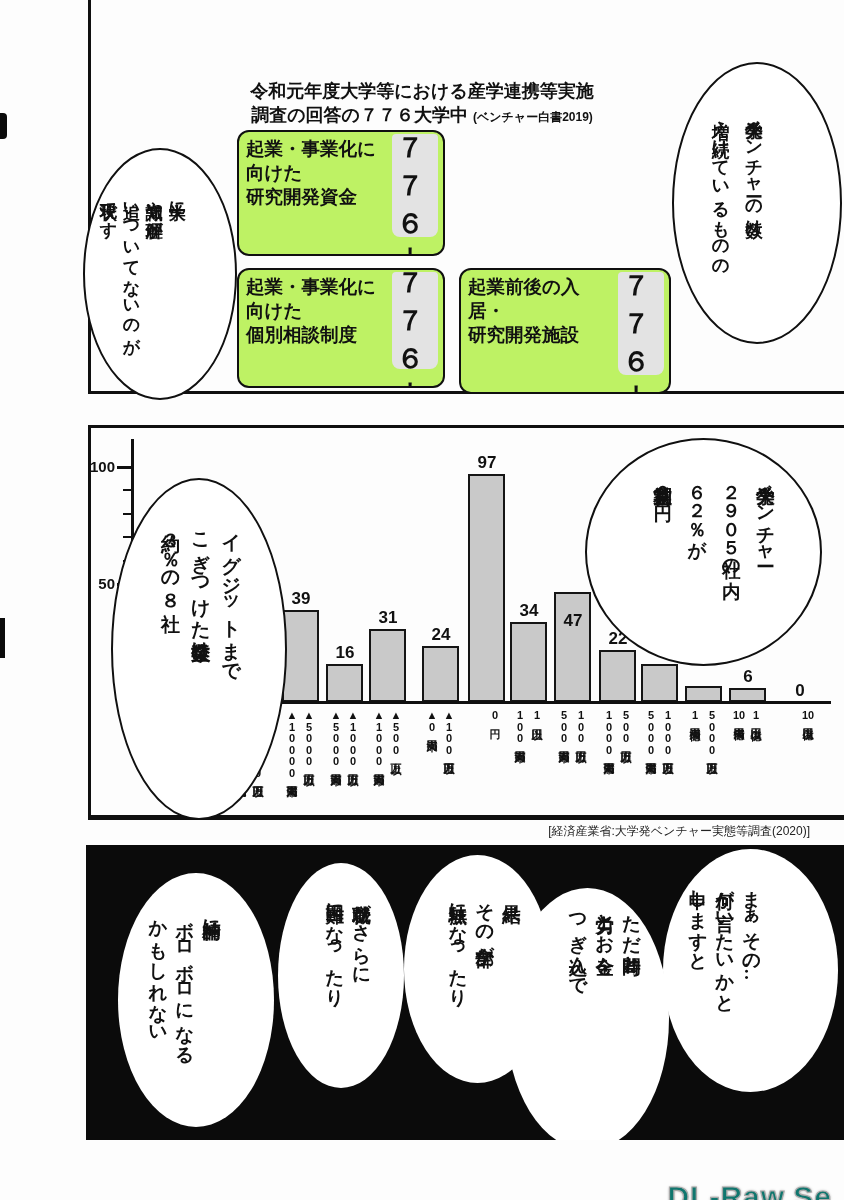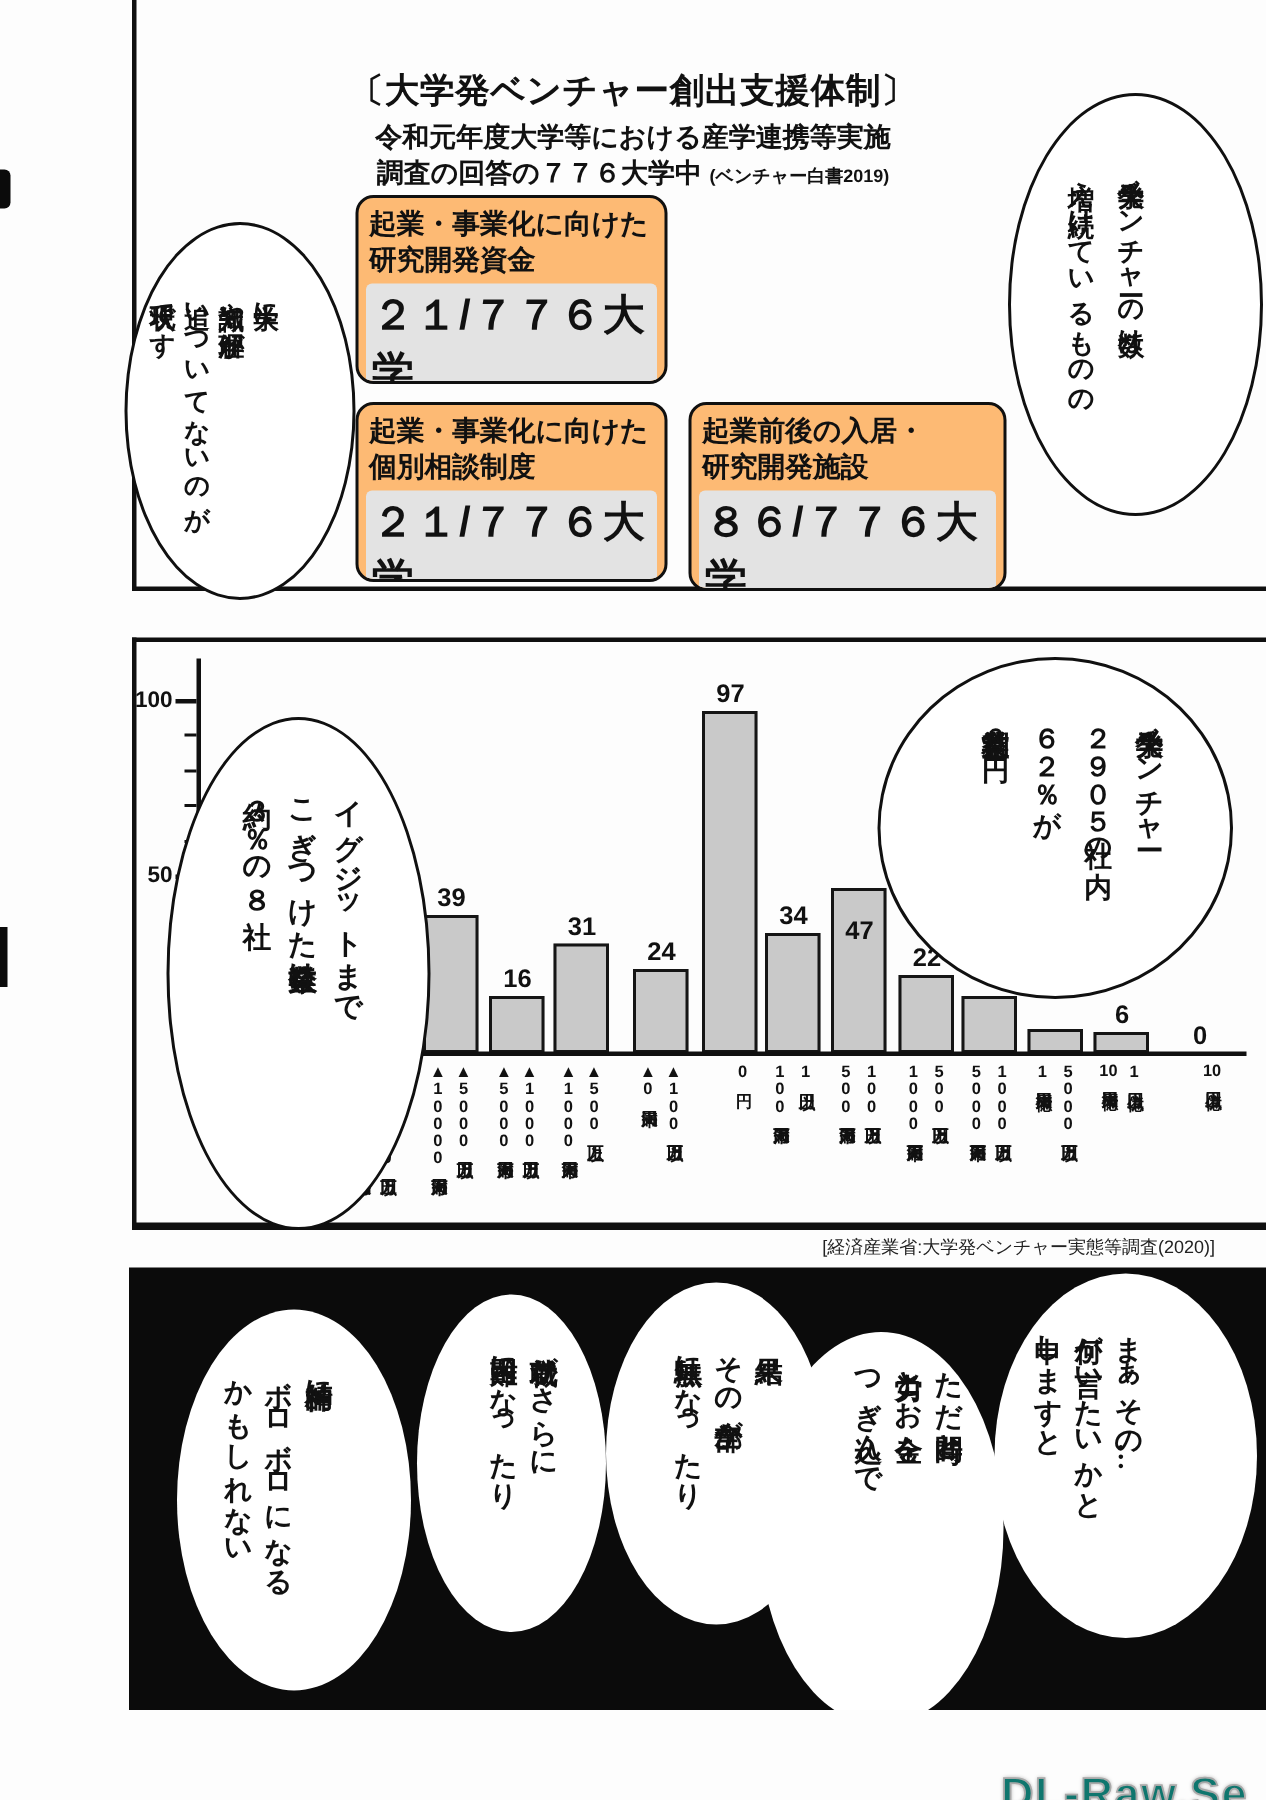--- a/index.html
+++ b/index.html
@@ -1,22 +1,22 @@
 <!DOCTYPE html>
 <html><head>
 <meta charset="utf-8">
 <style>
   html,body{margin:0;padding:0;background:#fff;}
   .page{position:relative;width:844px;height:1200px;background:#fdfdfd;overflow:hidden;
         font-family:"Liberation Sans","DejaVu Sans",sans-serif;color:#111;}
   
   .line{position:absolute;background:#101010;z-index:2;}
   
-  .statbox{position:absolute;border:2.5px solid #101010;border-radius:12px;background:#fdba74;
-           display:flex;flex-direction:column;overflow:hidden;z-index:3;box-sizing:border-box;}
+  .statbox{position:absolute;border:2.5px solid #101010;border-radius:12px;background:#bef264;
+           display:flex;flex-direction:row;overflow:hidden;z-index:3;box-sizing:border-box;}
   .box-label{font-size:18.5px;font-weight:700;line-height:1.3;padding:5px 7px 2px 7px;white-space:pre-line;}
   .box-label.center{text-align:left;}
   .box-value{flex:1;background:#e3e3e3;margin:2px 5px 17px 5px;border-radius:4px 4px 8px 8px;
              display:flex;flex-direction:column;justify-content:center;padding:2px 4px;}
   .box-value .num{font-size:28px;font-weight:700;letter-spacing:1px;}
   
   .h-title{position:absolute;left:0;width:100%;text-align:center;font-weight:700;z-index:1;}
   
   .bubble{position:absolute;background:#fff;border-radius:50%;z-index:5;}
   .bubble.outlined{border:2.5px solid #101010;}
@@ -45,21 +45,20 @@
 
   <div class="line" style="left:88px;top:0;width:3px;height:392px;"></div>
   <div class="line" style="left:88px;top:391px;width:756px;height:3px;"></div>
   <div class="line" style="left:88px;top:425px;width:756px;height:3px;"></div>
   <div class="line" style="left:88px;top:425px;width:3px;height:395px;"></div>
   <div class="line" style="left:88px;top:815px;width:756px;height:5px;"></div>
 
   <div class="bleed" style="left:0;top:113px;width:7px;height:26px;border-radius:0 4px 4px 0;"></div>
   <div class="bleed" style="left:0;top:618px;width:5px;height:40px;"></div>
 
-  <div class="h-title" style="top:45px;font-size:23px;letter-spacing:0.5px;">〔大学発ベンチャー創出支援体制〕</div>
   <div class="h-title" style="top:79px;font-size:18px;font-weight:600;">令和元年度大学等における産学連携等実施</div>
   <div class="h-title" style="top:103px;font-size:18px;font-weight:600;">
     <span>調査の回答の７７６大学中</span>
     <span style="font-size:12px;">(ベンチャー白書2019)</span>
   </div>
 
   <div class="statbox" style="left:237px;top:130px;width:208px;height:126px;">
     <div class="box-label">起業・事業化に向けた
 研究開発資金</div>
     <div class="box-value">

